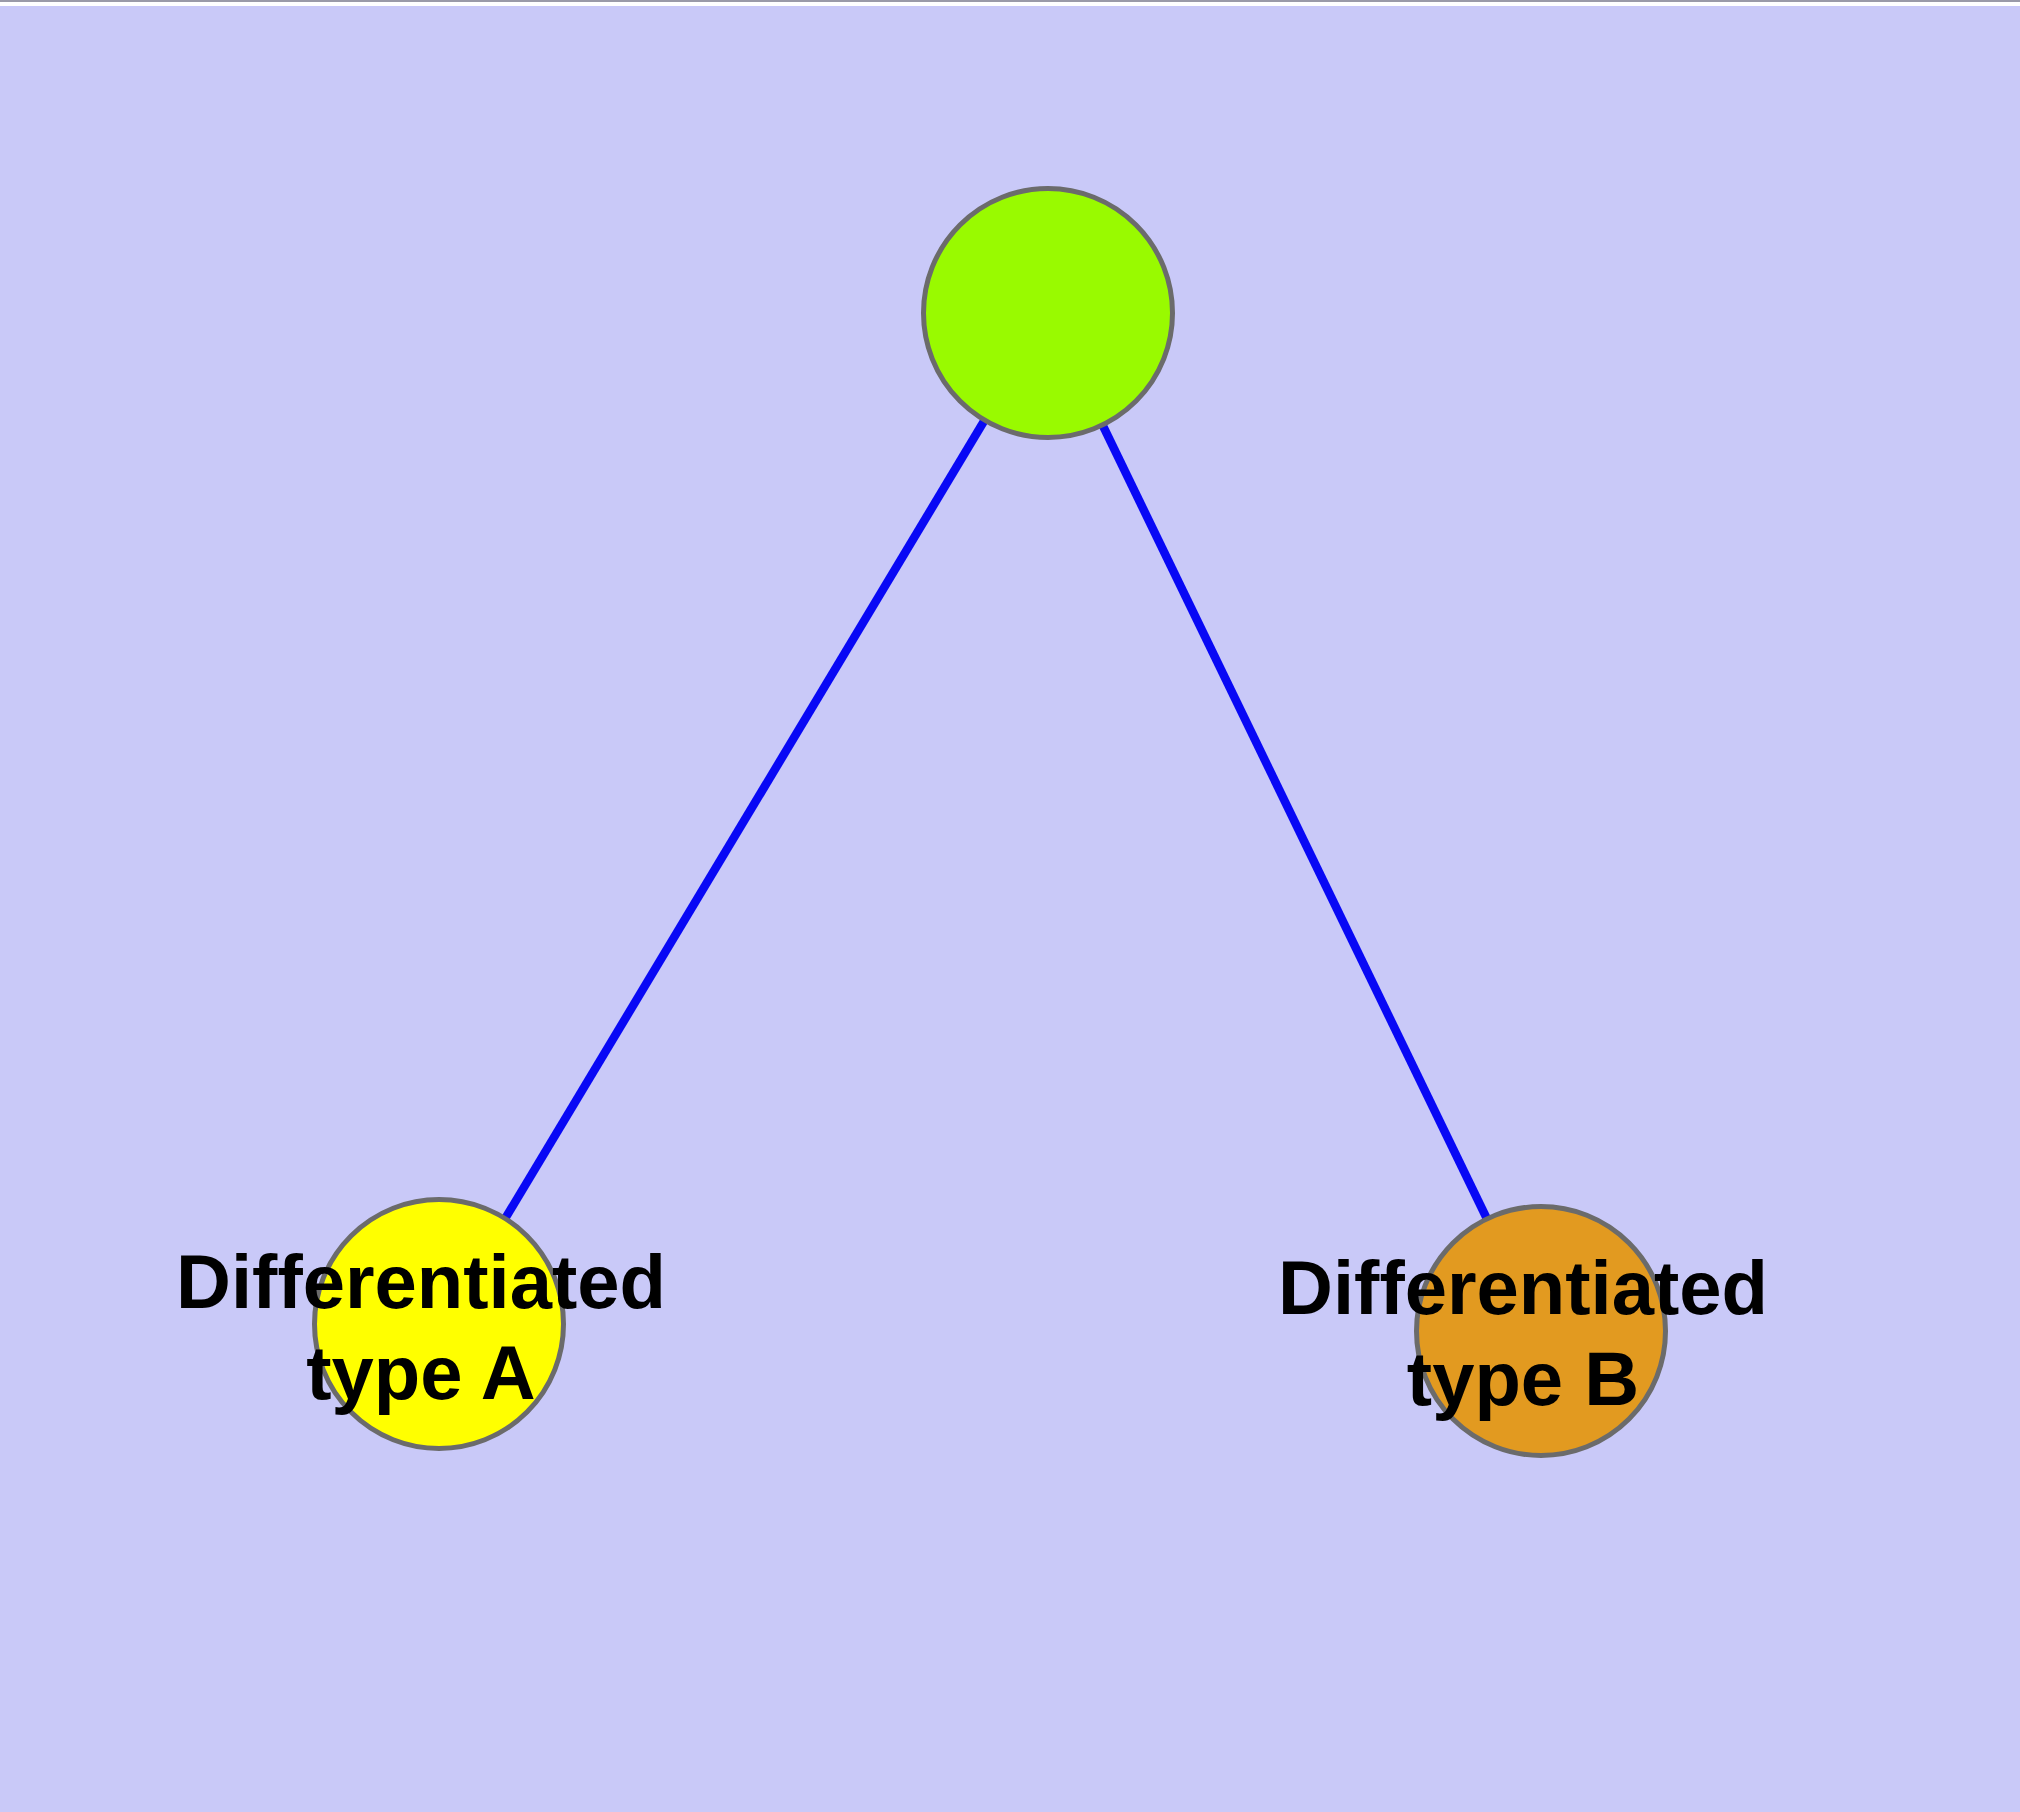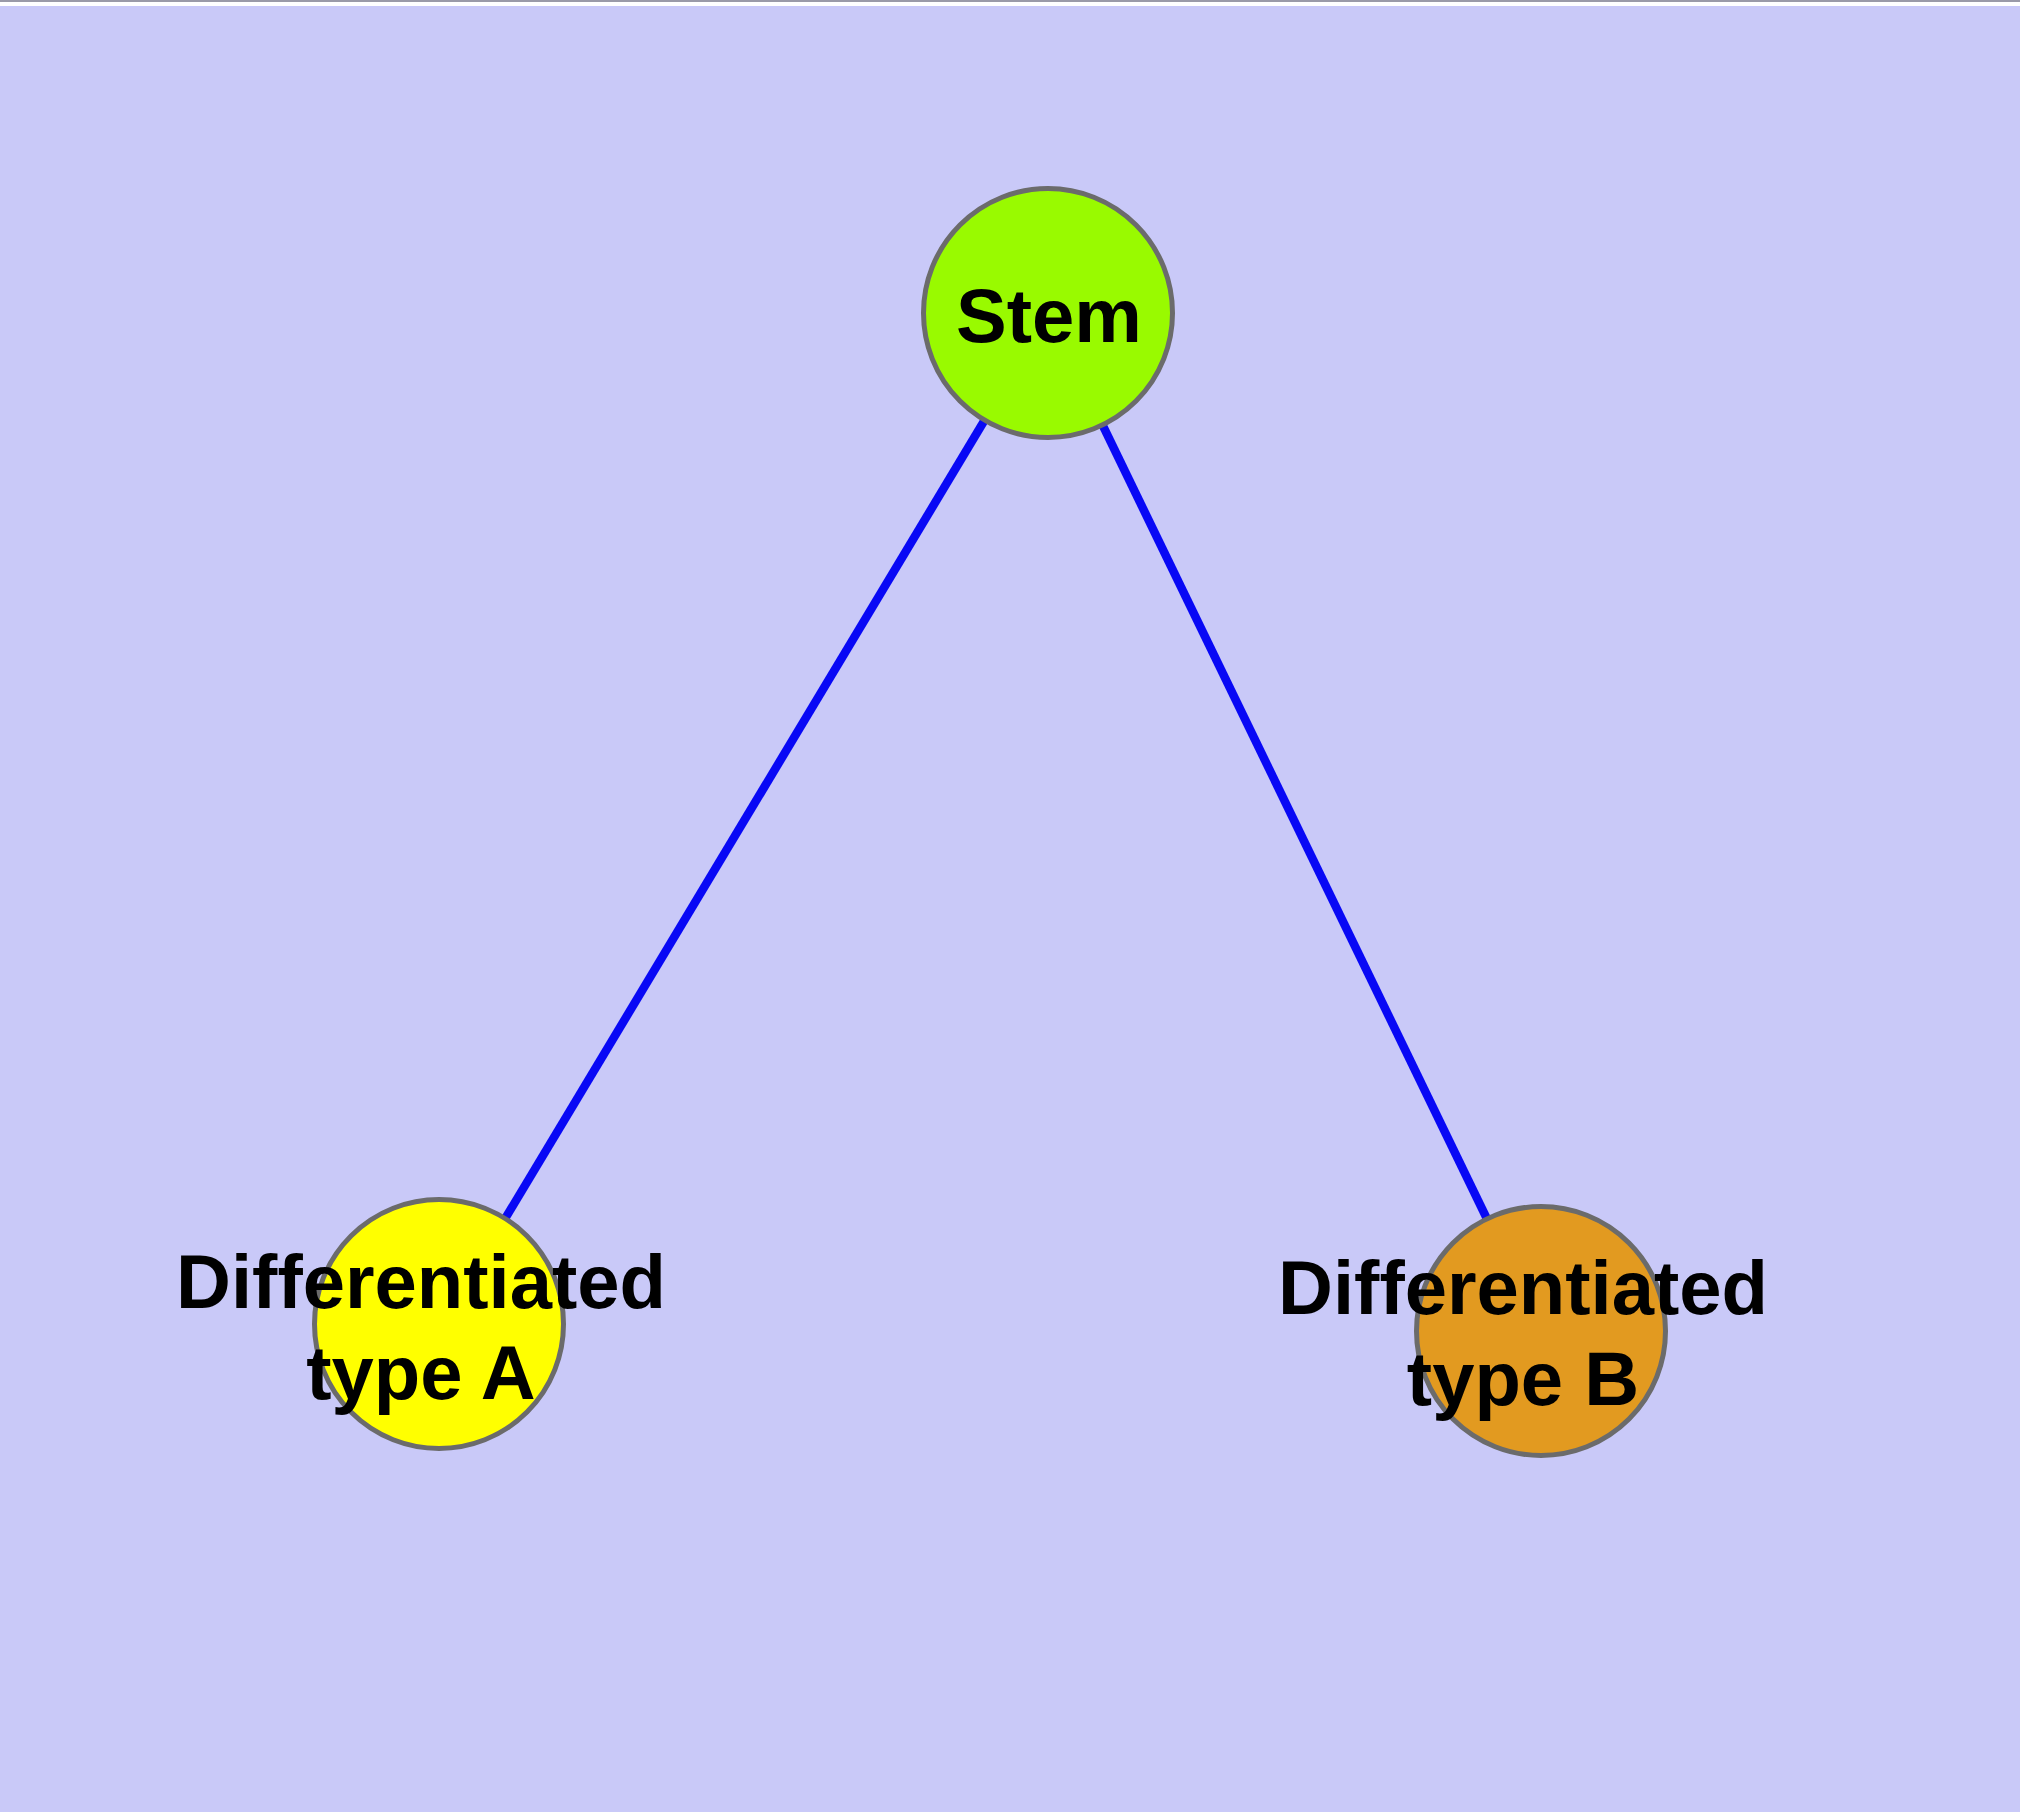--- a/index.html
+++ b/index.html
@@ -66,21 +66,20 @@
     <line x1="1237" y1="370" x2="520" y2="1564" stroke-width="10" stroke="#0808F5"></line>
     <line x1="1237" y1="370" x2="1819" y2="1572" stroke-width="10" stroke="#0808F5"></line>
   </svg>
 
   <div class="node-circle stem" style="background-color: rgb(153, 250, 0); border-color: rgb(107, 107, 107);"></div>
 
   <div class="node-circle type-a" style="background-color: rgb(255, 255, 0); border-color: rgb(107, 107, 107);"></div>
 
   <div class="node-circle type-b" style="background-color: rgb(226, 154, 32); border-color: rgb(107, 107, 107);"></div>
 
-  <div class="node-label stem" style="color: rgb(0, 0, 0);">Stem</div>
 
   <div class="node-label type-a" style="color: rgb(0, 0, 0);">Differentiated
 type A</div>
 
   <div class="node-label type-b" style="color: rgb(0, 0, 0);">Differentiated
 type B</div>
 
 </div>
 
 

